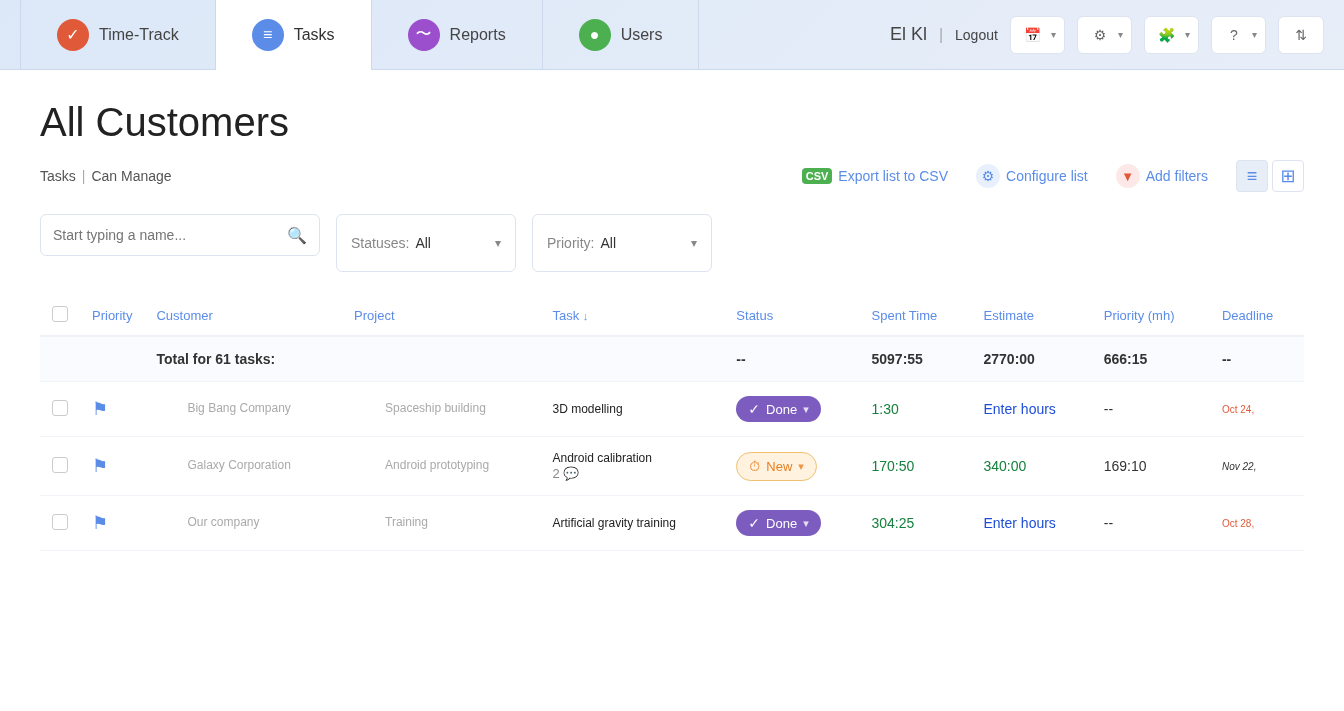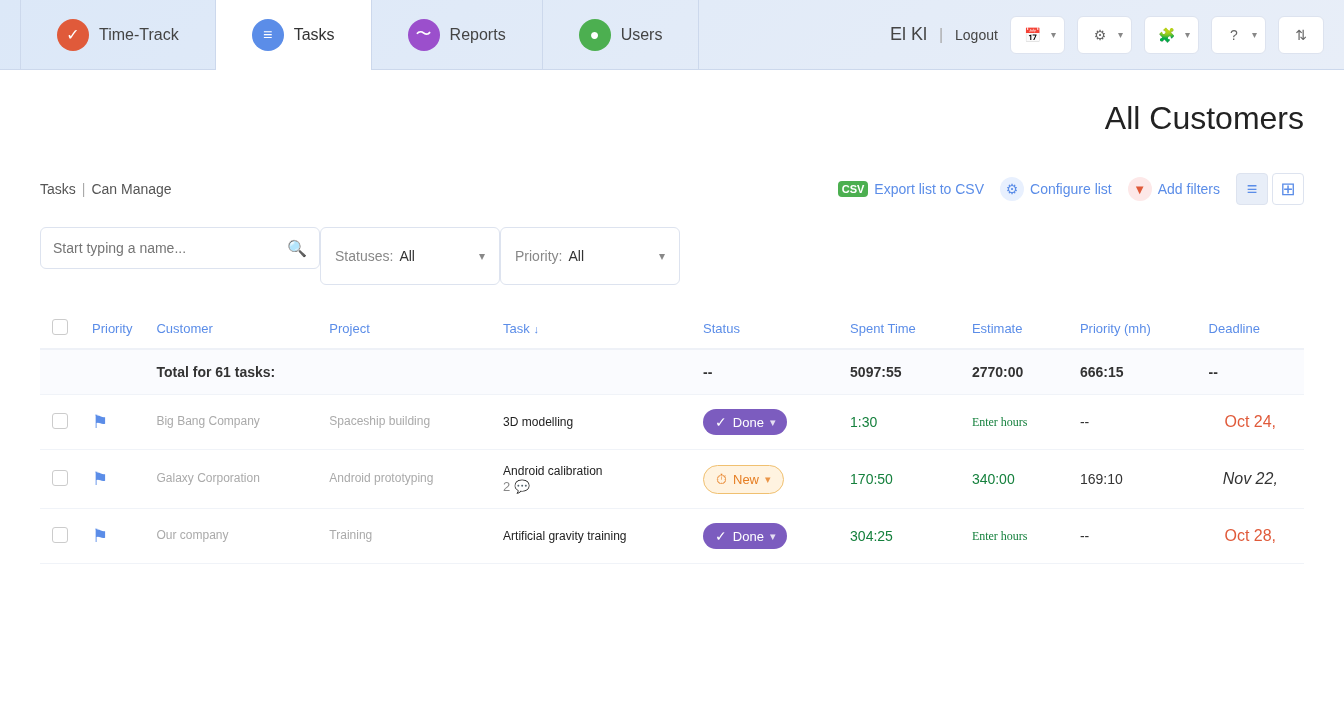--- a/index.html
+++ b/index.html
@@ -48,50 +48,50 @@
     .nav-icon-btn {
       width: 28px; height: 28px; display: flex; align-items: center;
       justify-content: center; cursor: pointer; color: #666; font-size: 14px;
     }
     .nav-chevron { font-size: 10px; color: #888; cursor: pointer; }
 
     
     .main { background: white; padding: 30px 40px; min-height: calc(100vh - 70px); }
 
     .page-title {
-      font-size: 32px; font-weight: 300; color: #222; margin-bottom: 36px; text-align: right;
+      font-size: 40px; font-weight: 300; color: #222; margin-bottom: 15px;
     }
 
     
     .toolbar {
       display: flex; align-items: center; margin-bottom: 22px;
       gap: 20px;
     }
     .toolbar-left { display: flex; align-items: center; gap: 6px; }
     .toolbar-link { font-size: 14px; color: #555; text-decoration: none; cursor: pointer; }
     .toolbar-separator { color: #aaa; font-size: 14px; }
-    .toolbar-right { display: flex; align-items: center; gap: 16px; margin-left: auto; }
+    .toolbar-right { display: flex; align-items: center; gap: 28px; margin-left: auto; }
     .toolbar-btn {
       display: flex; align-items: center; gap: 6px;
       font-size: 14px; color: #5b8de8; cursor: pointer;
       background: none; border: none; padding: 0;
     }
     .icon-csv { background: #4caf50; color: white; font-size: 11px; font-weight: bold; border-radius: 4px; padding: 2px 4px; }
     .icon-configure { background: #e8eef8; color: #5b8de8; border-radius: 50%; }
 
     .view-toggle { display: flex; gap: 4px; }
     .view-btn {
       width: 32px; height: 32px; display: flex; align-items: center;
       justify-content: center; cursor: pointer; border-radius: 4px;
       font-size: 18px; color: #5b8de8; border: 1px solid #dde3ef;
     }
     .view-btn.active { background: #e8eef8; }
 
     
-    .filters { display: flex; margin-bottom: 24px; }
+    .filters { display: flex; gap: 16px; margin-bottom: 24px; }
     .search-box {
       display: flex; align-items: center;
       border: 1px solid #dde3ef; border-radius: 6px;
       padding: 0 12px; width: 280px; height: 42px; background: white;
     }
     .search-input {
       border: none; outline: none; flex: 1; font-size: 14px; color: #aaa;
     }
     .search-icon { color: #5b8de8; font-size: 16px; }
 
@@ -118,21 +118,21 @@
     th.check-col { width: 40px; }
 
     tbody tr { border-bottom: 1px solid #f0f3f8; }
     td { padding: 14px 12px; font-size: 14px; vertical-align: middle; }
 
     .td-check { width: 40px; }
     .td-priority { width: 40px; }
 
     .flag-icon { color: #5b8de8; font-size: 18px; }
     .project-path {
-      font-size: 12px; color: #aaa; margin-bottom: 3px;
+      font-size: 12px; color: #aaa; margin-bottom: 3px; margin-left: 31px;
     }
     .task-name { font-size: 12px; color: #222; font-weight: 400; }
 
     .comment-badge {
       display: inline-flex; align-items: center; gap: 4px;
       font-size: 13px; color: #888;
     }
 
     .status-badge {
       display: inline-flex; align-items: center; gap: 6px;
@@ -144,23 +144,23 @@
       background: #7c5cbf; color: white;
     }
     .status-new {
       background: #fff3e0; color: #e67e22;
       border: 1px solid #f0c070;
     }
     .status-icon { font-size: 14px; }
     .status-chevron { font-size: 11px; opacity: 0.8; }
 
     .td-time { font-size: 14px; color: #15803d; font-weight: 500; }
-    .td-estimate { font-size: 12px; color: #15803d; font-family: Liberation Serif, serif; }
+    .td-estimate { font-size: 14px; color: #1d4ed8; }
     .td-variance { font-size: 14px; color: #333; }
-    .td-deadline { font-size: 16px; text-align: center; }
+    .td-deadline { font-size: 10px; }
     .deadline-overdue { color: #e05a3a; }
     .deadline-normal { color: #333; font-style: italic; }
 
     .total-row td { font-weight: 700; color: #333; font-size: 14px; background: #fafbfe; }
 
     .checkbox {
       width: 16px; height: 16px; border: 1.5px solid #ccc;
       border-radius: 3px; display: inline-block; cursor: pointer;
     }
   </style>

